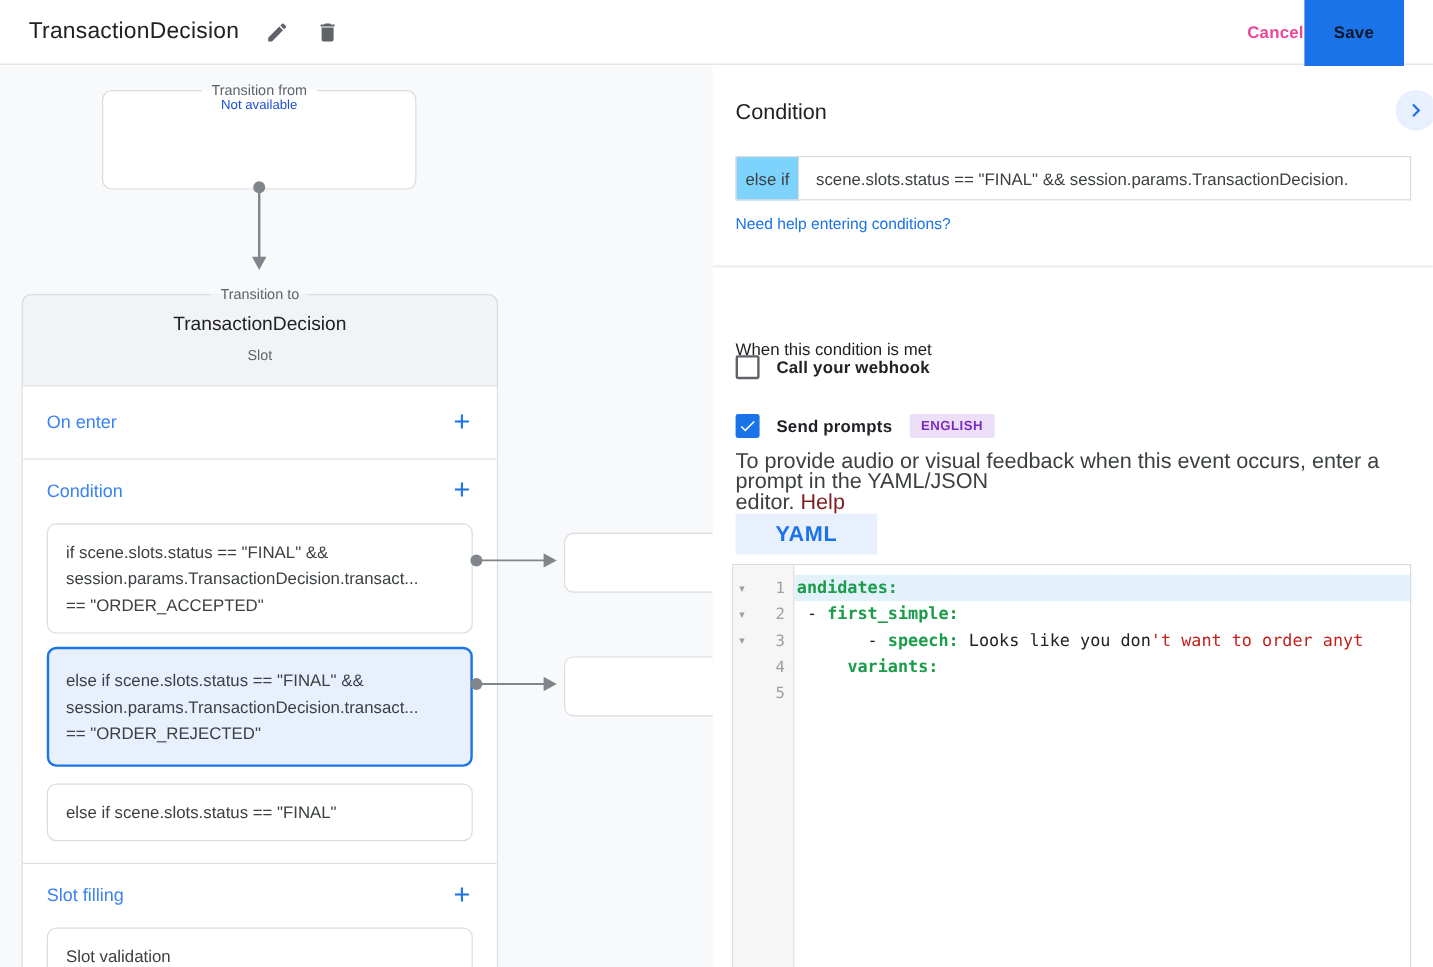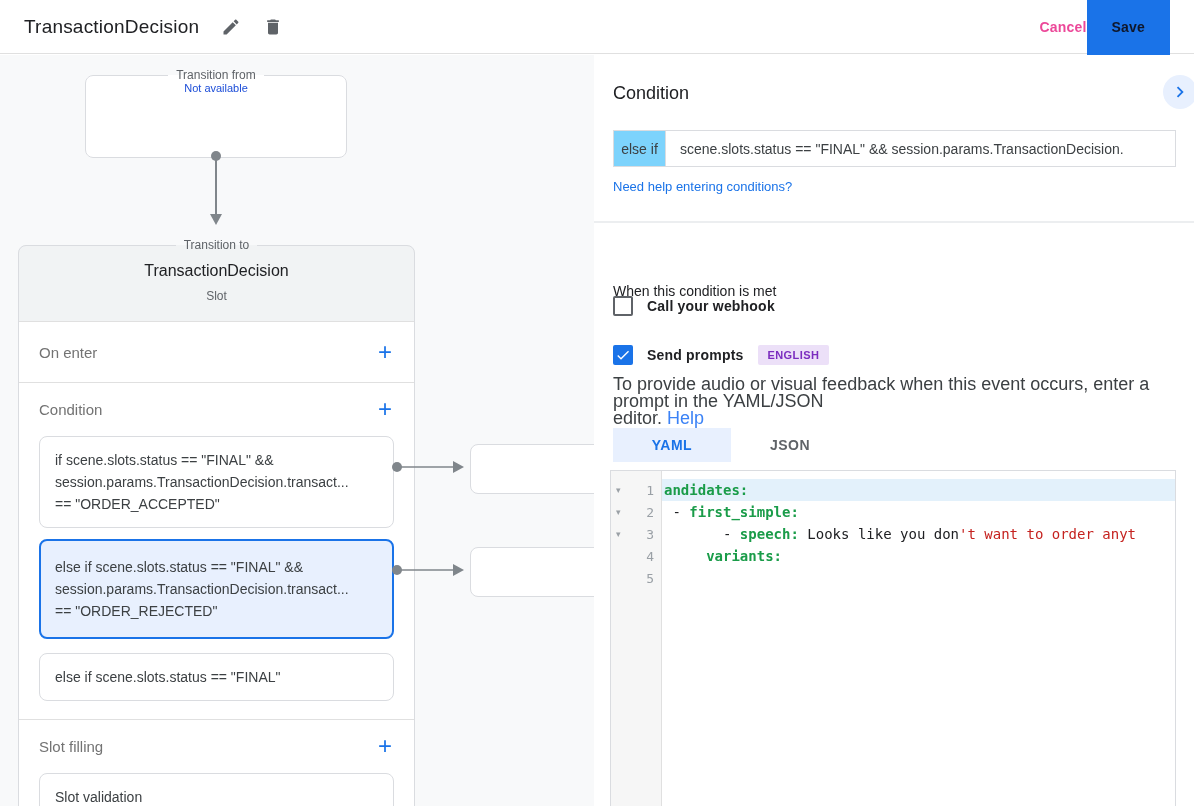--- a/index.html
+++ b/index.html
@@ -34,21 +34,21 @@
 
   .scene-card { position:absolute; left:18px; top:183px; width:397px; height:700px;
                 background:#f1f3f4; display:flex; flex-direction:column; padding:0; }
   .scene-head { text-align:center; padding:10px 0 18px; }
   .scene-title { font-size:16px; color:#202124; }
   .scene-sub { font-size:12px; color:#5f6368; margin-top:9px; }
   .card-body { background:#fff; flex:1; border-top:1px solid #e0e0e0; }
 
   .row-head { display:flex; justify-content:space-between; align-items:center; }
   .on-enter { padding:20px 20px; border-bottom:1px solid #e0e0e0; }
-  .sec-label { font-size:15px; color:#737373; }
+  .sec-label { font-size:15px; color:#3b82f6; }
   .add-btn { color:#1a73e8; font-size:24px; font-weight:400; line-height:20px;
              cursor:pointer; padding-right:2px; }
 
   .section { padding:16px 20px 18px; border-bottom:1px solid #e0e0e0; }
   .section:last-child { border-bottom:none; }
   .section .row-head { margin-bottom:17px; }
 
   .cond-card { border:1px solid #dadce0; border-radius:8px; background:#fff;
                padding:12px 15px; font-size:14px; line-height:22px; color:#3c4043;
                white-space:pre-line; overflow:hidden; margin-bottom:11px; cursor:pointer; }
@@ -92,25 +92,25 @@
                    cursor:pointer; flex:none; }
   .cb.unchecked { border:2px solid #5f6368; background:#fff; }
   .cb.checked { background:#1a73e8; display:flex; align-items:center; justify-content:center; }
   .cb.checked svg { width:16px; height:16px; }
   .check-label { font-size:14px; font-weight:bold; color:#202124; letter-spacing:.2px; }
   .lang-badge { background:#ece0f8; color:#7b2cbf; font-size:11px; font-weight:bold;
                 letter-spacing:.4px; padding:4px 10px; border-radius:2px; margin-left:14px; }
 
   .prompt-desc { position:absolute; left:19px; top:321px; width:566px; font-size:18px;
                  line-height:17px; color:#3c4043; white-space:pre-line; }
-  .help-link { color:#3b82f6; cursor:pointer;text-align:right; }
+  .help-link { color:#7f1d1d; cursor:pointer;text-align:right; }
 
   .tabs { position:absolute; left:19px; top:373px; display:flex; }
   .tab { width:118px; height:34px; display:flex; align-items:center; justify-content:center;
-         font-size:14px; font-weight:bold; letter-spacing:.5px; cursor:pointer;
+         font-size:18px; font-weight:bold; letter-spacing:.5px; cursor:pointer;
          color:#5f6368; }
   .tab.active { background:#e8f0fe; color:#1a73e8; }
 
   
   .editor { position:absolute; left:16px; top:415px; width:566px; height:340px;
             border:1px solid #dadce0; border-bottom:none; display:flex;
             font-family:"DejaVu Sans Mono", monospace; }
   .gutter { width:51px; background:#f6f6f6; border-right:1px solid #e0e0e0;
             padding-top:8px; flex:none; }
   .gutter-row { height:22px; display:flex; align-items:center; }
@@ -242,21 +242,20 @@
     </div>
     <span class="check-label">Send prompts</span>
     <span class="lang-badge">ENGLISH</span>
   </div>
 
   <div class="prompt-desc"><span>To provide audio or visual feedback when this event occurs, enter a prompt in the YAML/JSON
 editor.</span> <span class="help-link">Help</span></div>
 
   <div class="tabs">
     <div class="tab active">YAML</div>
-    <div class="tab">JSON</div>
   </div>
 
   <div class="editor">
     <div class="gutter">
         <div class="gutter-row">
           <span class="fold">▾</span>
           <span class="num">1</span>
         </div>
         <div class="gutter-row">
           <span class="fold">▾</span>

